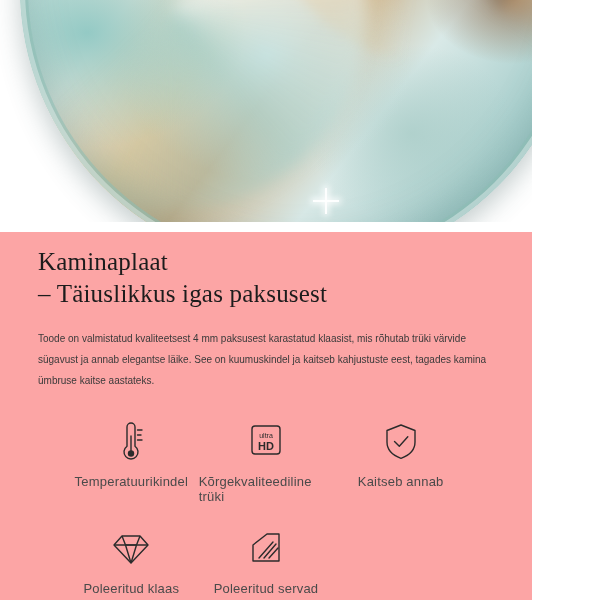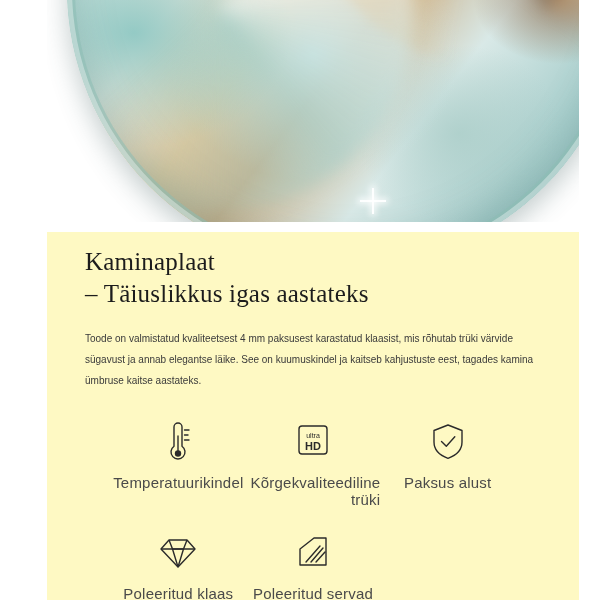--- a/index.html
+++ b/index.html
@@ -10,23 +10,22 @@
     width: 600px;
     height: 600px;
     background: #ffffff;
     font-family: "Liberation Sans", sans-serif;
     overflow: hidden;
   }
   .page {
     position: relative;
     width: 532px;
     height: 600px;
-    background: #fef9c3;
-    overflow: hidden;
-    margin-left: 47px;
+    background: #fca5a5;
+    overflow: hidden;
   }
 
   
   .hero {
     position: relative;
     width: 600px;
     height: 232px;
     overflow: hidden;
     background: #ffffff;
   }
@@ -181,23 +180,23 @@
     justify-content: flex-start;
   }
   .feature-icon {
     height: 46px;
     display: flex;
     align-items: center;
     justify-content: center;
   }
   .feature-label {
     margin-top: 9px;
-    font-size: 15px;
+    font-size: 13px;
     color: #4a4a4a;
-    text-align: right;
+    text-align: left;
     letter-spacing: 0.2px;
   }
   svg { display: block; }
 </style>
 </head>
 <body>
 
 <div class="page">
 
   <div class="hero">
@@ -209,21 +208,21 @@
 
       <div class="plate-rim"></div>
     </div>
     <div class="sparkle"></div>
     <div class="hero-mask"></div>
   </div>
 
   <div class="content">
     <h1 class="headline">
       <span>Kaminaplaat</span>
-      <span class="line2">– Täiuslikkus igas aastateks</span>
+      <span class="line2">– Täiuslikkus igas paksusest</span>
     </h1>
     <p class="body-copy">Toode on valmistatud kvaliteetsest 4 mm paksusest karastatud klaasist, mis rõhutab trüki värvide sügavust ja annab elegantse läike. See on kuumuskindel ja kaitseb kahjustuste eest, tagades kamina ümbruse kaitse aastateks.</p>
 
     <div class="features">
 
       <div class="feature">
         <div class="feature-icon">
           <svg width="34" height="42" viewBox="0 0 34 42" fill="none" stroke="#2b2b2b" stroke-width="1.4" stroke-linecap="round">
             <path d="M13 6a4 4 0 0 1 8 0v19.2a7 7 0 1 1-8 0V6z"></path>
             <line x1="17" y1="15" x2="17" y2="30"></line>
@@ -247,21 +246,21 @@
         <div class="feature-label">Kõrgekvaliteediline trüki</div>
       </div>
 
       <div class="feature">
         <div class="feature-icon">
           <svg width="36" height="40" viewBox="0 0 36 40" fill="none" stroke="#2b2b2b" stroke-width="1.4" stroke-linecap="round" stroke-linejoin="round">
             <path d="M18 3 L32 8.5 V20 c0 8.5 -6.4 13.6 -14 16.3 C10.4 33.6 4 28.5 4 20 V8.5 Z"></path>
             <polyline points="11.5,19.5 16.3,24.3 24.8,14.8"></polyline>
           </svg>
         </div>
-        <div class="feature-label">Paksus alust</div>
+        <div class="feature-label">Kaitseb annab</div>
       </div>
 
       <div class="feature">
         <div class="feature-icon">
           <svg width="40" height="36" viewBox="0 0 40 36" fill="none" stroke="#2b2b2b" stroke-width="1.4" stroke-linejoin="round">
             <path d="M11 5 H29 L37 14 L20 32 L3 14 Z"></path>
             <path d="M3 14 H37"></path>
             <path d="M11 5 L14.5 14 L20 32"></path>
             <path d="M29 5 L25.5 14 L20 32"></path>
             <path d="M14.5 14 H25.5"></path>

